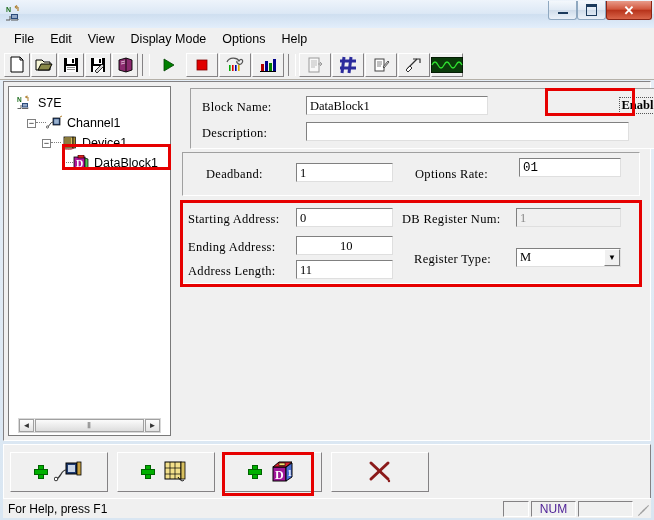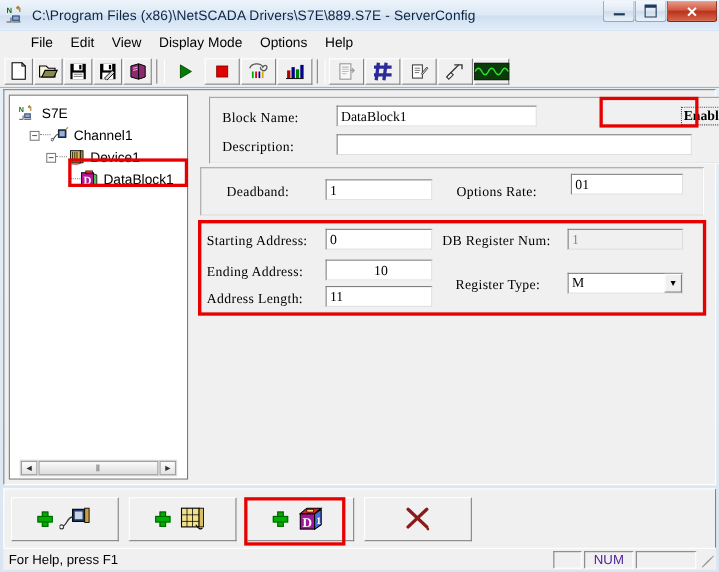--- a/index.html
+++ b/index.html
@@ -50,21 +50,21 @@
     color: #fff; border-color: #8b2414;
     font-size: 13px; font-weight: bold;
   }
   .wbtn-min-glyph { width:10px; height:2px; background:#1b3a5c; margin-top:6px;}
   .wbtn-max-glyph { width:9px; height:8px; border:1.5px solid #1b3a5c; border-top-width:3px;}
 
   
   .menubar {
     position: absolute; left: 0; top: 28px; width: 654px; height: 22px;
     background: #f0f0f0;
-    display: flex; align-items: center; padding-left: 20px;
+    display: flex; align-items: center; padding-left: 6px;
     box-sizing: border-box;
   }
   .menu-item {
     font-size: 12.5px; color: #000; padding: 2px 8px; cursor: default;
     white-space: nowrap;
   }
 
   
   .toolbar {
     position: absolute; left: 0; top: 50px; width: 654px; height: 30px;
@@ -282,21 +282,20 @@
       <svg width="20" height="20" viewBox="0 0 20 20">
         <text x="1" y="8" font-size="7" font-family="Liberation Sans, sans-serif" fill="#1a6b1a" font-weight="bold">N</text>
         <path d="M13 3 L13 7 M13 3 L10 3" stroke="#b08030" stroke-width="1.2" fill="none"></path>
         <path d="M10 3 L12 1.5 M10 3 L12 4.5" stroke="#b08030" stroke-width="1.2" fill="none"></path>
         <rect x="6" y="10" width="7" height="5" fill="#2b4b7a"></rect>
         <rect x="7" y="11" width="5" height="3" fill="#93a8c7"></rect>
         <path d="M1 16 L5 16 L5 12" stroke="#555" stroke-width="1" fill="none"></path>
         <path d="M6 16 L13 16 L13 15" stroke="#555" stroke-width="1" fill="none"></path>
       </svg>
     </div>
-    <div class="title-text">C:\Program Files (x86)\NetSCADA Drivers\S7E\889.S7E - ServerConfig</div>
     <div class="wincontrols">
       <div class="wbtn">
           <div class="wbtn-min-glyph"></div>
         </div>
       <div class="wbtn">
           <div class="wbtn-max-glyph"></div>
         </div>
       <div class="wbtn close">✕</div>
     </div>
   </div>
@@ -545,21 +544,21 @@
 
       <div class="flabel" style="left:11px; top:37px;">Description:</div>
       <input class="finput" style="left: 115px; top: 33px; width: 323px; height: 19px;" value="">
     </div>
 
     <div class="groupbox gb2">
       <div class="flabel" style="left:23px; top:14px;">Deadband:</div>
       <input class="finput" style="left: 113px; top: 10px; width: 97px; height: 19px;" value="1">
 
       <div class="flabel" style="left:232px; top:14px;">Options Rate:</div>
-      <input class="finput" style="left: 336px; top: 5px; width: 102px; height: 19px;" value="01">
+      <input class="finput" style="left: 336px; top: 5px; width: 102px; height: 19px; font-family: Liberation Mono, monospace;" value="01">
     </div>
 
     <div class="groupbox gb3">
       <div class="flabel" style="left:5px; top:9px;">Starting Address:</div>
       <input class="finput" style="left: 113px; top: 5px; width: 97px; height: 19px;" value="0">
 
       <div class="flabel" style="left:219px; top:9px;">DB Register Num:</div>
       <input class="finput disabled" style="left: 333px; top: 5px; width: 105px; height: 19px;" disabled="" value="1">
 
       <div class="flabel" style="left:5px; top:37px;">Ending Address:</div>

